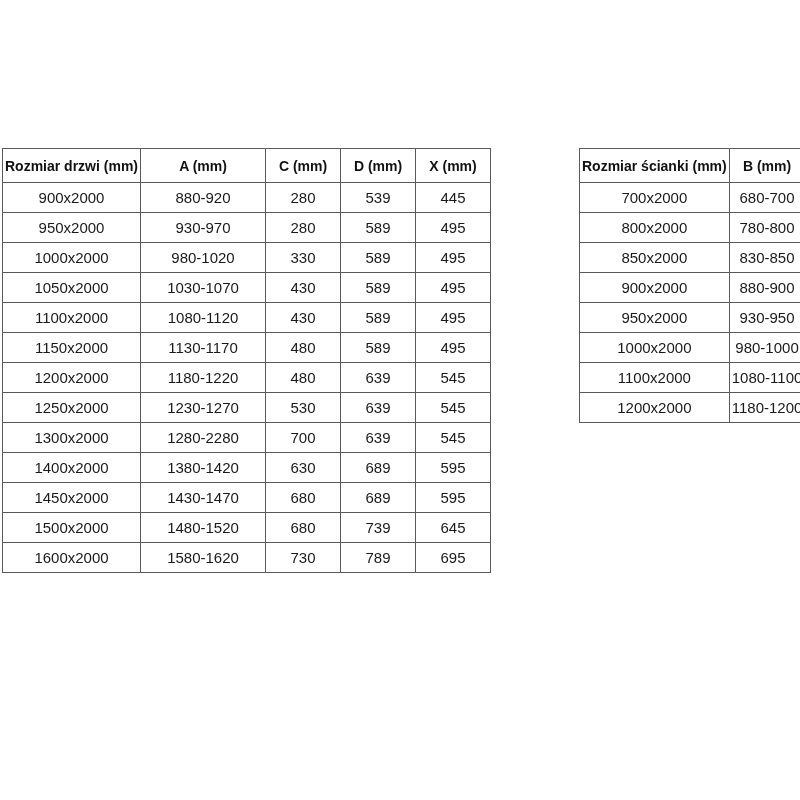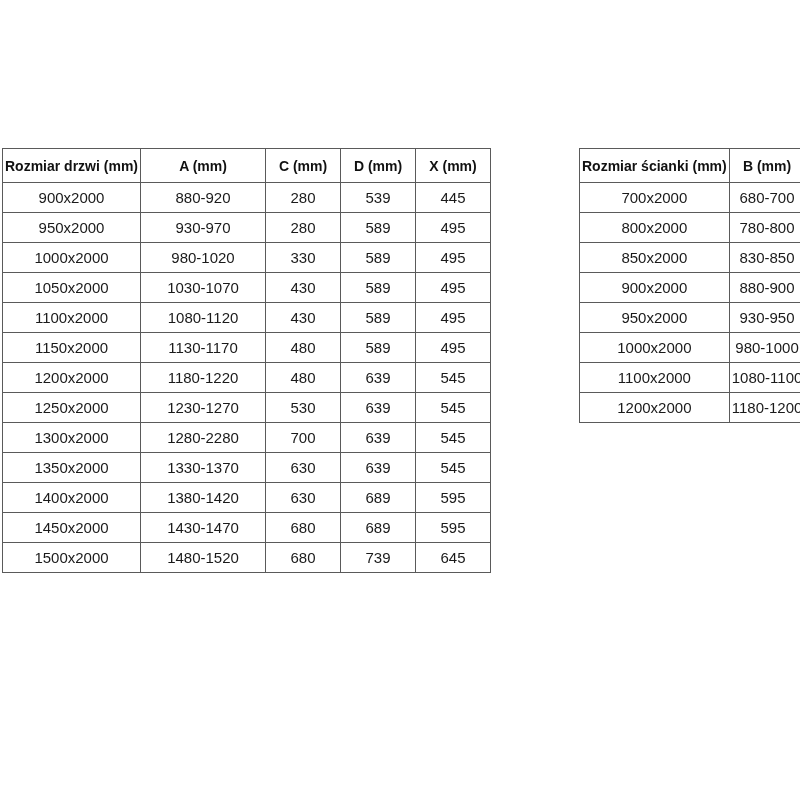--- a/index.html
+++ b/index.html
@@ -142,47 +142,47 @@
           <td>545</td>
         </tr>
         <tr>
           <td>1300x2000</td>
           <td>1280-2280</td>
           <td>700</td>
           <td>639</td>
           <td>545</td>
         </tr>
         <tr>
-          <td>1350x2000</td>
-          <td>1330-1370</td>
-          <td>630</td>
-          <td>639</td>
-          <td>545</td>
-        </tr>
-        <tr>
           <td>1400x2000</td>
           <td>1380-1420</td>
           <td>630</td>
           <td>689</td>
           <td>595</td>
         </tr>
         <tr>
           <td>1450x2000</td>
           <td>1430-1470</td>
           <td>680</td>
           <td>689</td>
           <td>595</td>
         </tr>
         <tr>
           <td>1500x2000</td>
           <td>1480-1520</td>
           <td>680</td>
           <td>739</td>
           <td>645</td>
         </tr>
+        <tr>
+          <td>1600x2000</td>
+          <td>1580-1620</td>
+          <td>730</td>
+          <td>789</td>
+          <td>695</td>
+        </tr>
       </tbody>
   </table>
 
   <table id="walls-table" class="spec-table">
     <colgroup>
         <col>
         <col>
       </colgroup>
     <thead>
         <tr>

